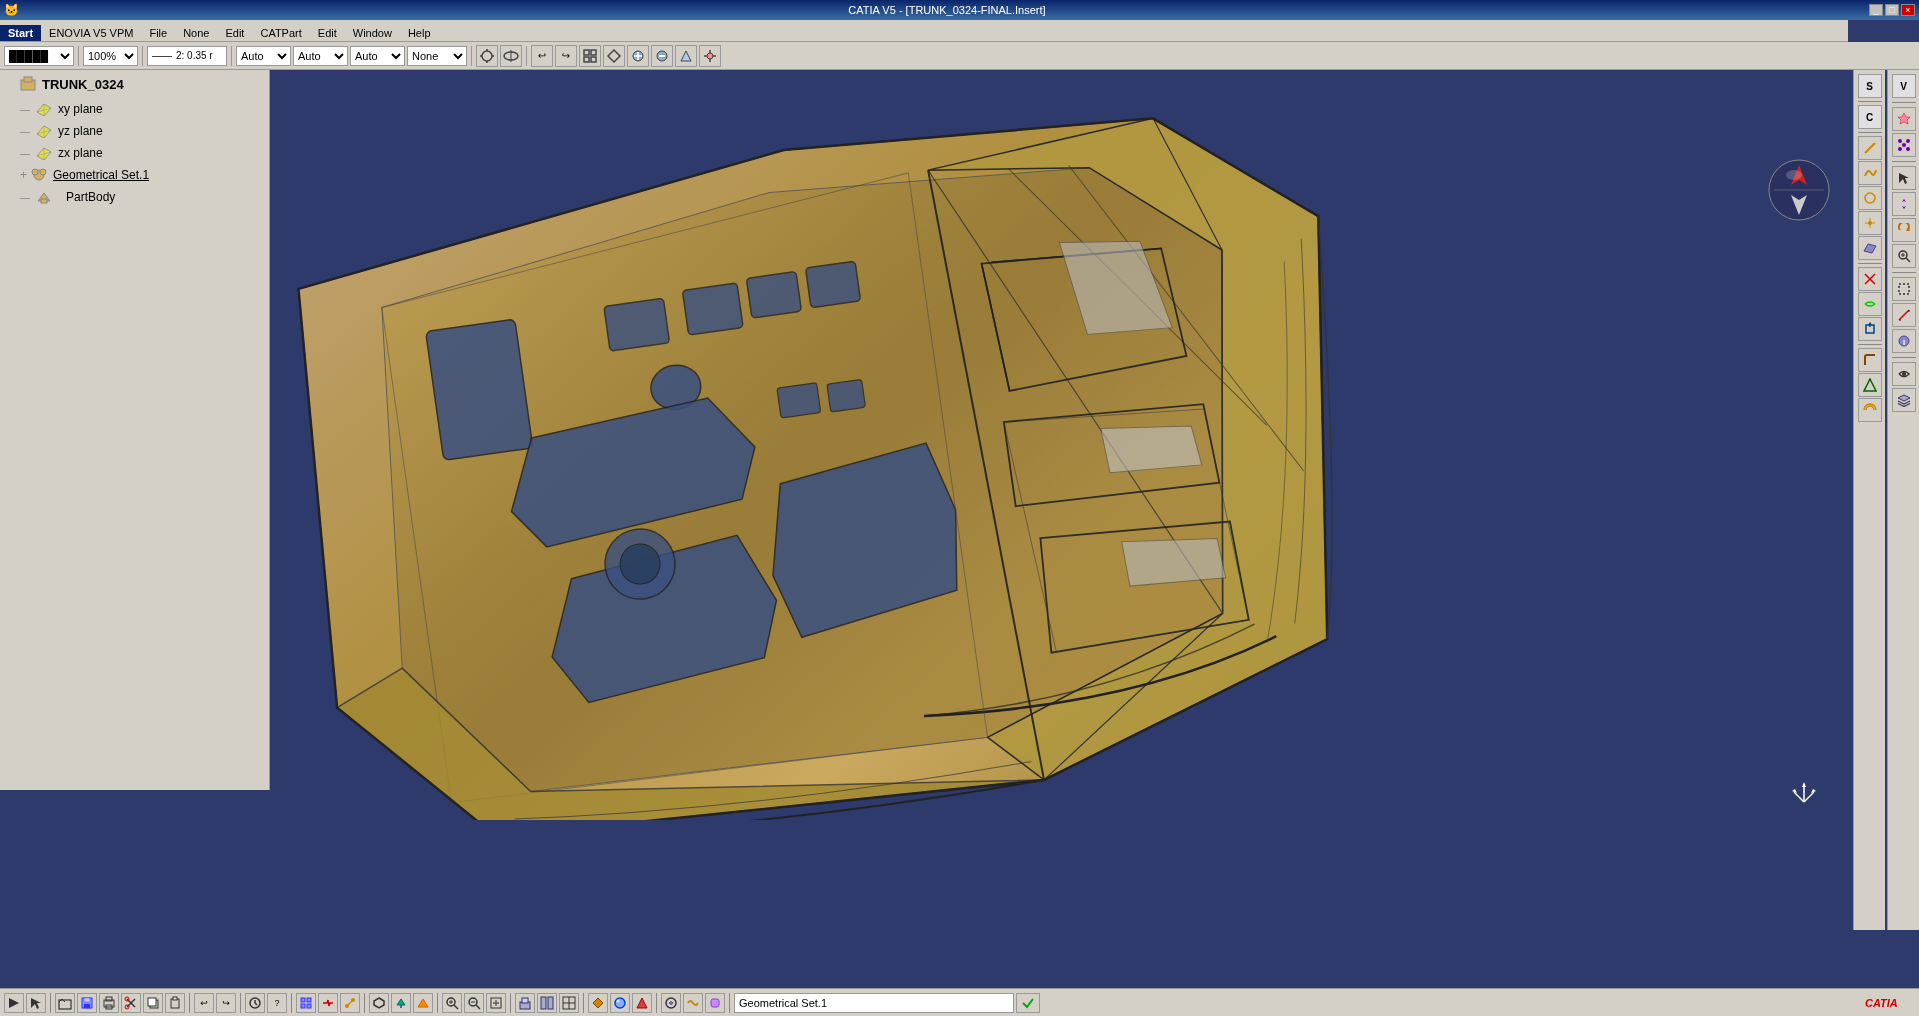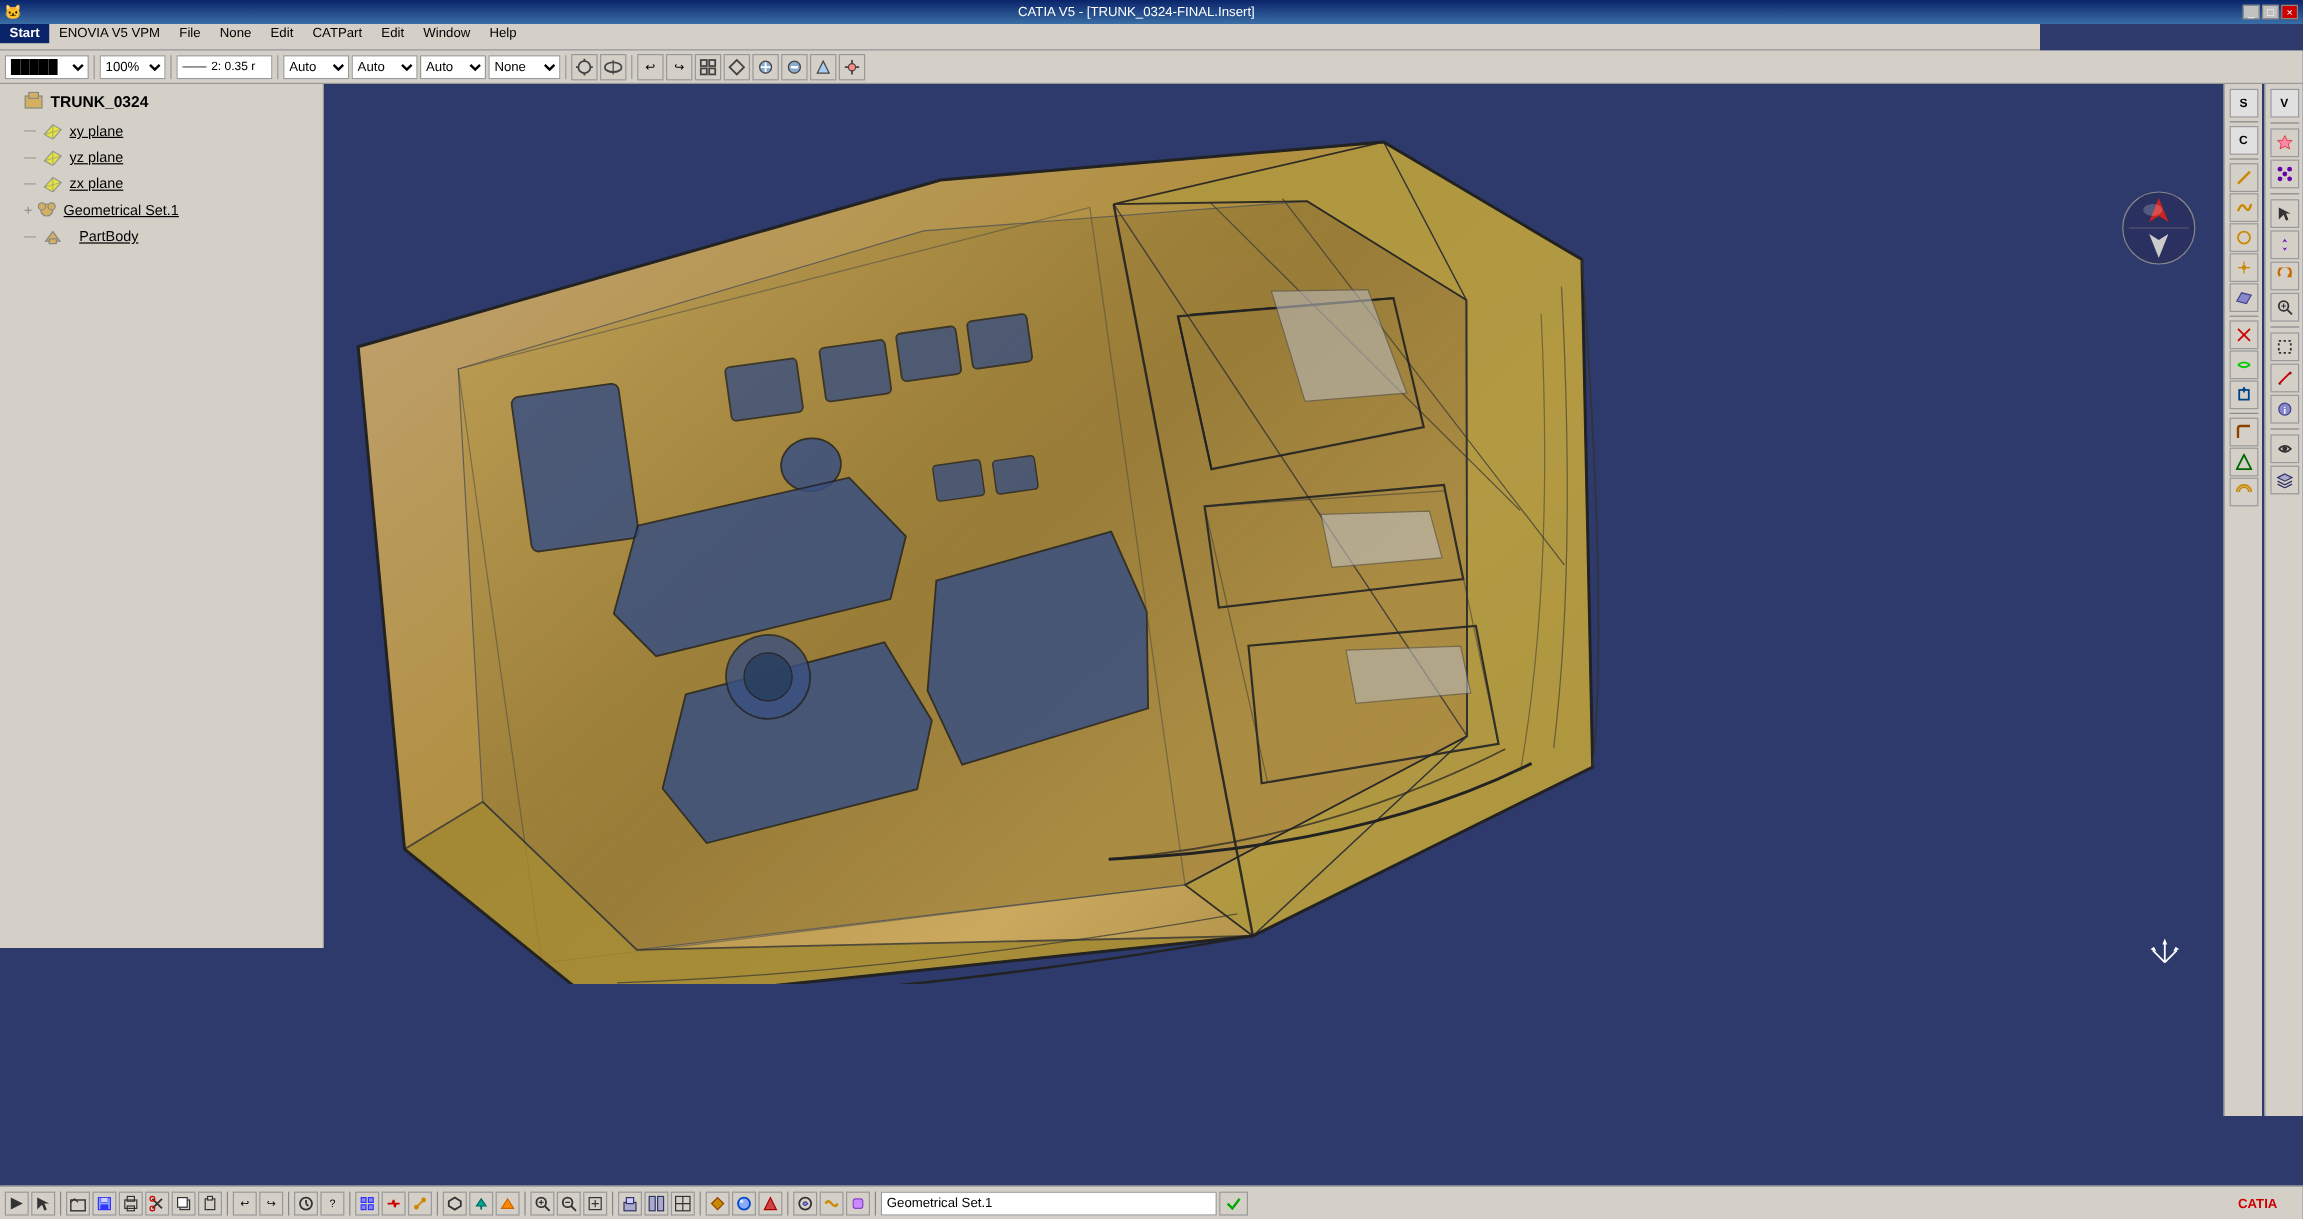--- a/index.html
+++ b/index.html
@@ -9,22 +9,22 @@
     #titlebar {
       position: absolute; top: 0; left: 0; width: 1919px; height: 20px;
       background: linear-gradient(to bottom, #0a246a, #3a6ea5);
       display: flex; align-items: center; justify-content: space-between;
       color: white; font-size: 11px; padding: 0 4px;
     }
     .title-btn { width: 14px; height: 12px; background: #c0c0c0; border: 1px solid #888; font-size: 9px; display: flex; align-items: center; justify-content: center; cursor: pointer; }
 
     
     #menubar {
-      position: absolute; top: 20px; left: 0; width: 1700px; height: 22px;
-      background: #d4d0c8; display: flex; align-items: flex-start;
+      position: absolute; top: 20px; left: 0; width: 1848px; height: 22px;
+      background: #d4d0c8; display: flex; align-items: flex-end;
       border-bottom: 1px solid #999;
     }
     .menu-item {
       padding: 2px 8px; font-size: 11px; cursor: pointer; color: #000;
     }
 
     
     #toolbar {
       position: absolute; top: 42px; left: 0; width: 1919px; height: 28px;
       background: #d4d0c8; border-bottom: 1px solid #999;
@@ -45,21 +45,21 @@
     #left-panel {
       position: absolute; top: 70px; left: 0; width: 270px; height: 720px;
       background: #d4d0c8;
       border-right: 1px solid #999;
     }
     .tree-item {
       display: flex; align-items: center; padding: 3px 4px;
       font-size: 12px; color: #000; cursor: pointer;
     }
     .tree-icon { width: 20px; height: 16px; display: inline-flex; align-items: center; justify-content: center; flex-shrink: 0; }
-    .tree-label { font-size: 12px; text-decoration: underline; }
+    .tree-label { font-size: 12px; }
     .tree-label.underline { text-decoration: underline; }
     .tree-indent { padding-left: 20px; }
     .tree-root { font-size: 13px; font-weight: bold; padding: 6px 4px; margin-left: 14px; }
 
     
     #viewport {
       position: absolute; top: 70px; left: 0; width: 1919px; height: 790px;
       background: #2d3a6b;
       overflow: hidden;
     }
@@ -113,21 +113,21 @@
 
     
     #coord-display {
       position: absolute; bottom: 32px; right: 100px;
       color: white; font-size: 12px;
     }
 
     
     #catia-logo {
       position: absolute; bottom: 2px; right: 4px;
-      color: #c00; font-weight: bold; font-size: 12px;
+      color: #c00; font-weight: bold; font-size: 12px; font-style: italic;
     }
   </style>
 </head>
 <body>
 
 <div id="titlebar">
   <span style="margin-right:6px; font-size:12px;">🐱</span>
   <span>CATIA V5 - [TRUNK_0324-FINAL.Insert]</span>
   <div style="display:flex;gap:2px;">
     <div class="title-btn">_</div>

